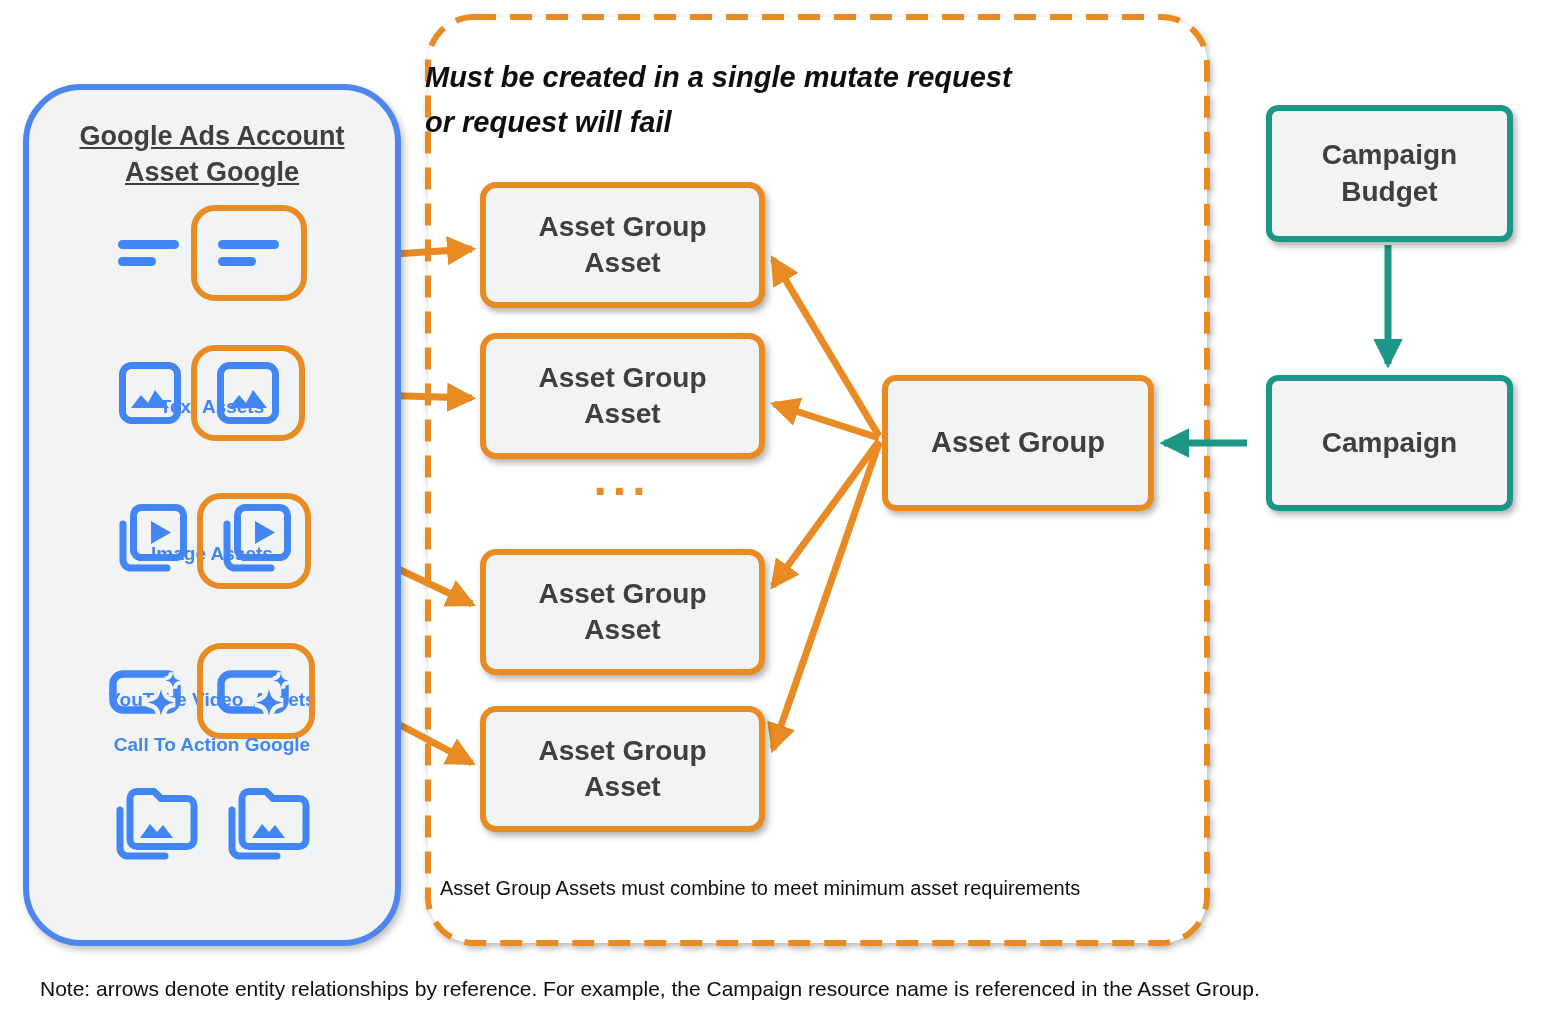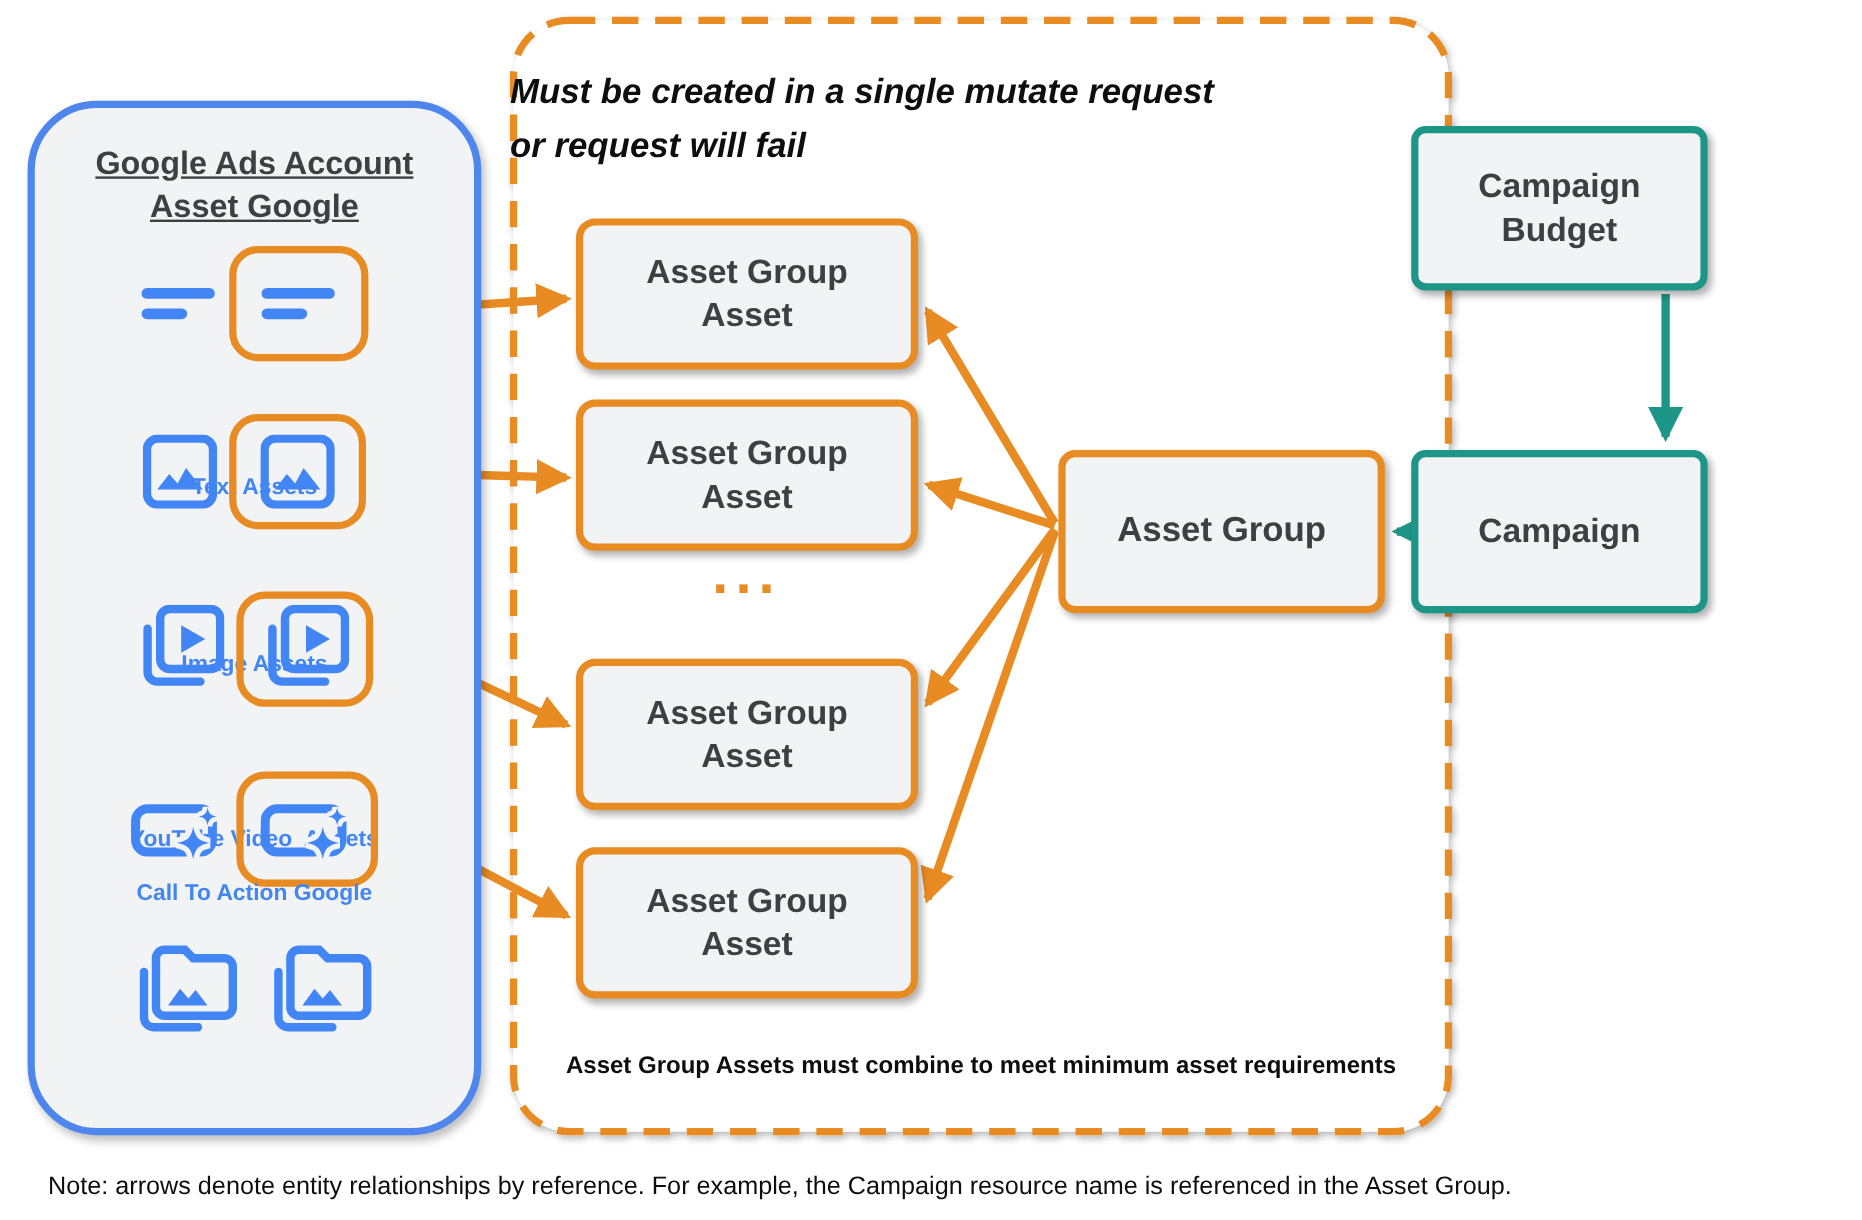--- a/index.html
+++ b/index.html
@@ -43,38 +43,38 @@
     font-size:19px;font-weight:700;color:var(--gblue);
   }
   .ic{display:block;}
 
   
   .mutate-title{
     position:absolute;left:425px;top:55px;width:785px;text-align:left;z-index:1;
     font-size:29px;font-weight:700;font-style:italic;color:var(--black);line-height:1.55;
   }
   .mutate-footer{
-    position:absolute;left:440px;top:877px;width:755px;text-align:center;z-index:1;
-    font-size:20px;font-weight:700;color:var(--black);
+    position:absolute;left:440px;top:877px;width:755px;text-align:left;z-index:1;
+    font-size:20px;font-weight:400;color:var(--black);
   }
   .box{
     position:absolute;background:var(--fill);display:flex;align-items:center;
     justify-content:center;text-align:center;font-weight:700;color:var(--dark);
     box-shadow:3px 4px 6px rgba(0,0,0,0.3);z-index:1;line-height:1.3;
   }
   .aga{
     left:480px;width:285px;height:126px;font-size:28px;
     border:6px solid var(--orange);border-radius:16px;
   }
   .asset-group{
     left:882px;top:375px;width:272px;height:136px;font-size:29px;
     border:6px solid var(--orange);border-radius:14px;
   }
   .teal-box{
-    left:1176px;width:247px;font-size:28px;
+    left:1266px;width:247px;font-size:28px;
     border:6px solid var(--teal);border-radius:12px;
   }
   .ellipsis{
     position:absolute;left:480px;top:455px;width:285px;text-align:center;z-index:1;
     color:var(--orange);font-size:48px;font-weight:700;letter-spacing:6px;line-height:1;
   }
   .note{
     position:absolute;left:40px;top:977px;width:1480px;z-index:1;
     font-size:21px;font-weight:400;color:var(--black);
   }

